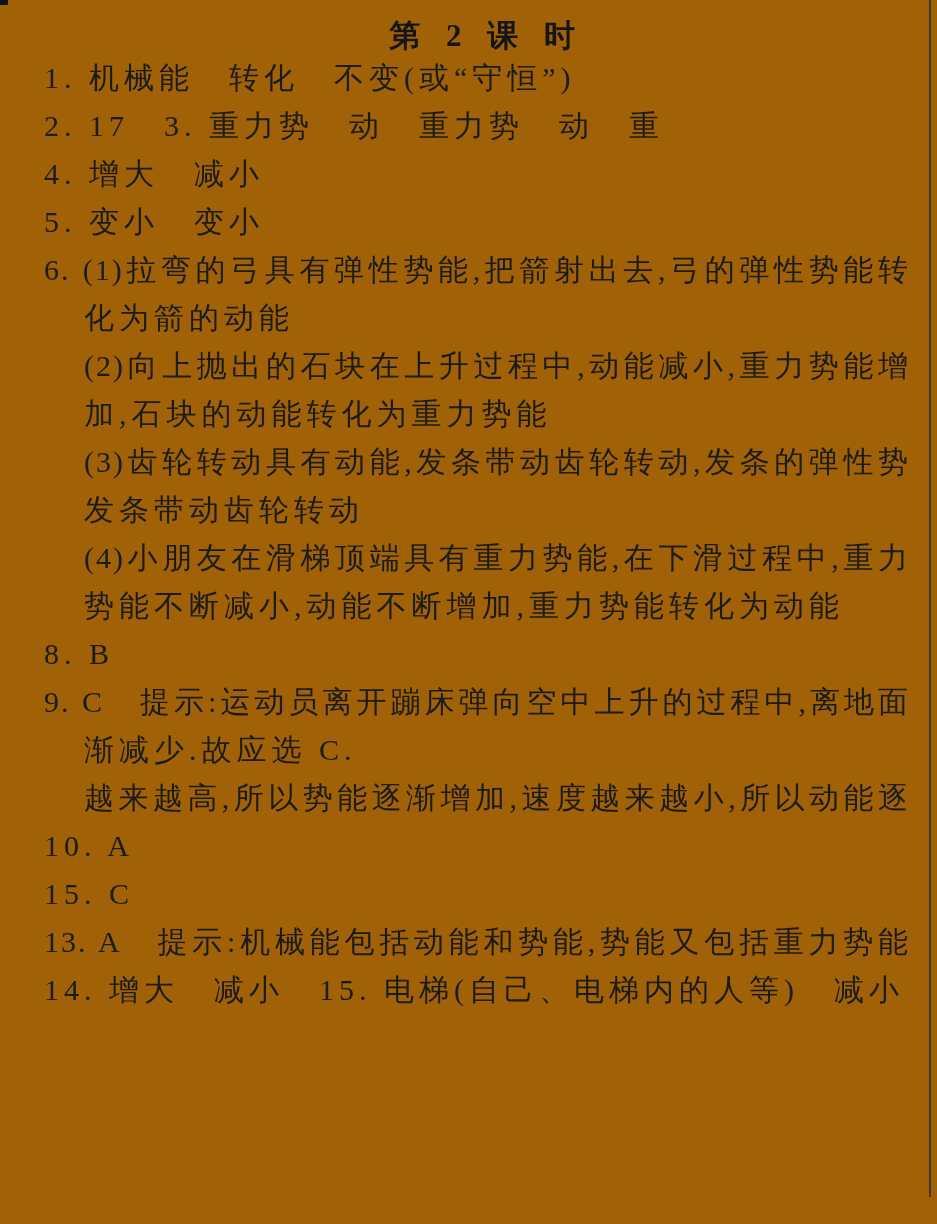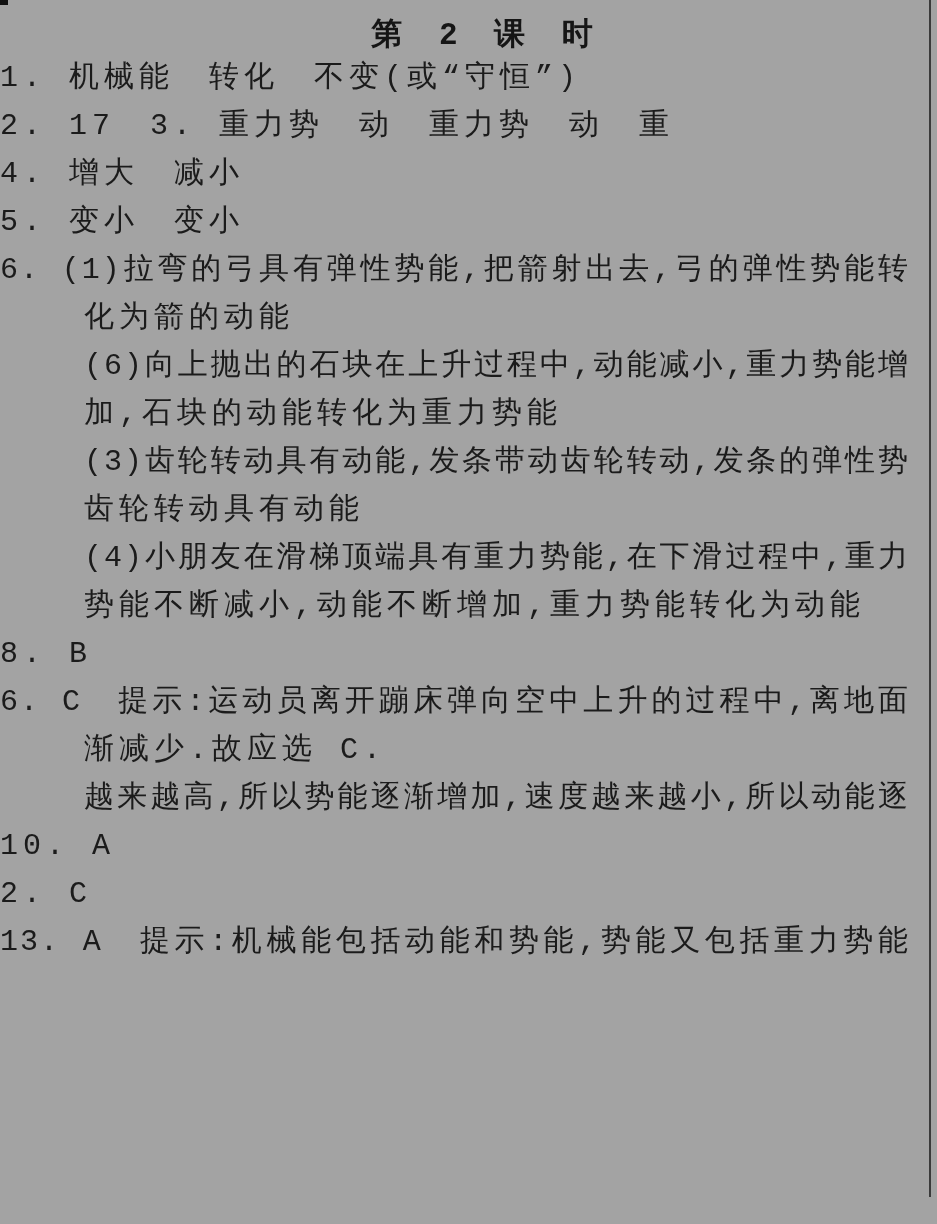--- a/index.html
+++ b/index.html
@@ -4,23 +4,23 @@
 <style>
   html, body {
     margin: 0;
     padding: 0;
     background: #ffffff;
   }
   .page {
     position: relative;
     width: 937px;
     height: 1224px;
-    background: #a3a3a3;
+    background: #a16207;
     overflow: hidden;
-    font-family: Liberation Mono, monospace;
+    font-family: Liberation Serif, serif;
     color: #1b1b1b;
   }
   .scan-mark {
     position: absolute;
     left: 0;
     top: 0;
     width: 8px;
     height: 5px;
     background: #111111;
   }
@@ -50,20 +50,21 @@
     position: absolute;
     top: 54px;
     left: 0;
     width: 910px;
   }
   .ln {
     height: 48px;
     line-height: 48px;
     font-size: 30px;
     letter-spacing: 5px;
+    padding-left: 44px;
     white-space: nowrap;
     color: #1b1b1b;
   }
   .ln.ind {
     padding-left: 84px;
   }
   .ln.just {
     white-space: normal;
     letter-spacing: 2px;
     text-align: justify;
@@ -81,27 +82,28 @@
 
   <div class="title">第 2 课 时</div>
 
   <div class="lines">
     <div class="ln">1. 机械能　转化　不变(或“守恒”)</div>
     <div class="ln">2. 17　3. 重力势　动　重力势　动　重</div>
     <div class="ln">4. 增大　减小</div>
     <div class="ln">5. 变小　变小</div>
     <div class="ln just">6. (1)拉弯的弓具有弹性势能,把箭射出去,弓的弹性势能转</div>
     <div class="ln ind">化为箭的动能</div>
-    <div class="ln ind just">(6)向上抛出的石块在上升过程中,动能减小,重力势能增</div>
+    <div class="ln ind just">(2)向上抛出的石块在上升过程中,动能减小,重力势能增</div>
     <div class="ln ind">加,石块的动能转化为重力势能</div>
     <div class="ln ind just">(3)齿轮转动具有动能,发条带动齿轮转动,发条的弹性势</div>
-    <div class="ln ind">齿轮转动具有动能</div>
+    <div class="ln ind">发条带动齿轮转动</div>
     <div class="ln ind just">(4)小朋友在滑梯顶端具有重力势能,在下滑过程中,重力</div>
     <div class="ln ind">势能不断减小,动能不断增加,重力势能转化为动能</div>
     <div class="ln">8. B</div>
-    <div class="ln just">6. C　提示:运动员离开蹦床弹向空中上升的过程中,离地面</div>
+    <div class="ln just">9. C　提示:运动员离开蹦床弹向空中上升的过程中,离地面</div>
     <div class="ln ind">渐减少.故应选 C.</div>
     <div class="ln ind just">越来越高,所以势能逐渐增加,速度越来越小,所以动能逐</div>
     <div class="ln">10. A</div>
-    <div class="ln">2. C</div>
+    <div class="ln">15. C</div>
     <div class="ln just">13. A　提示:机械能包括动能和势能,势能又包括重力势能</div>
+    <div class="ln">14. 增大　减小　15. 电梯(自己、电梯内的人等)　减小</div>
   </div>
 </div>
 
 </body></html>

